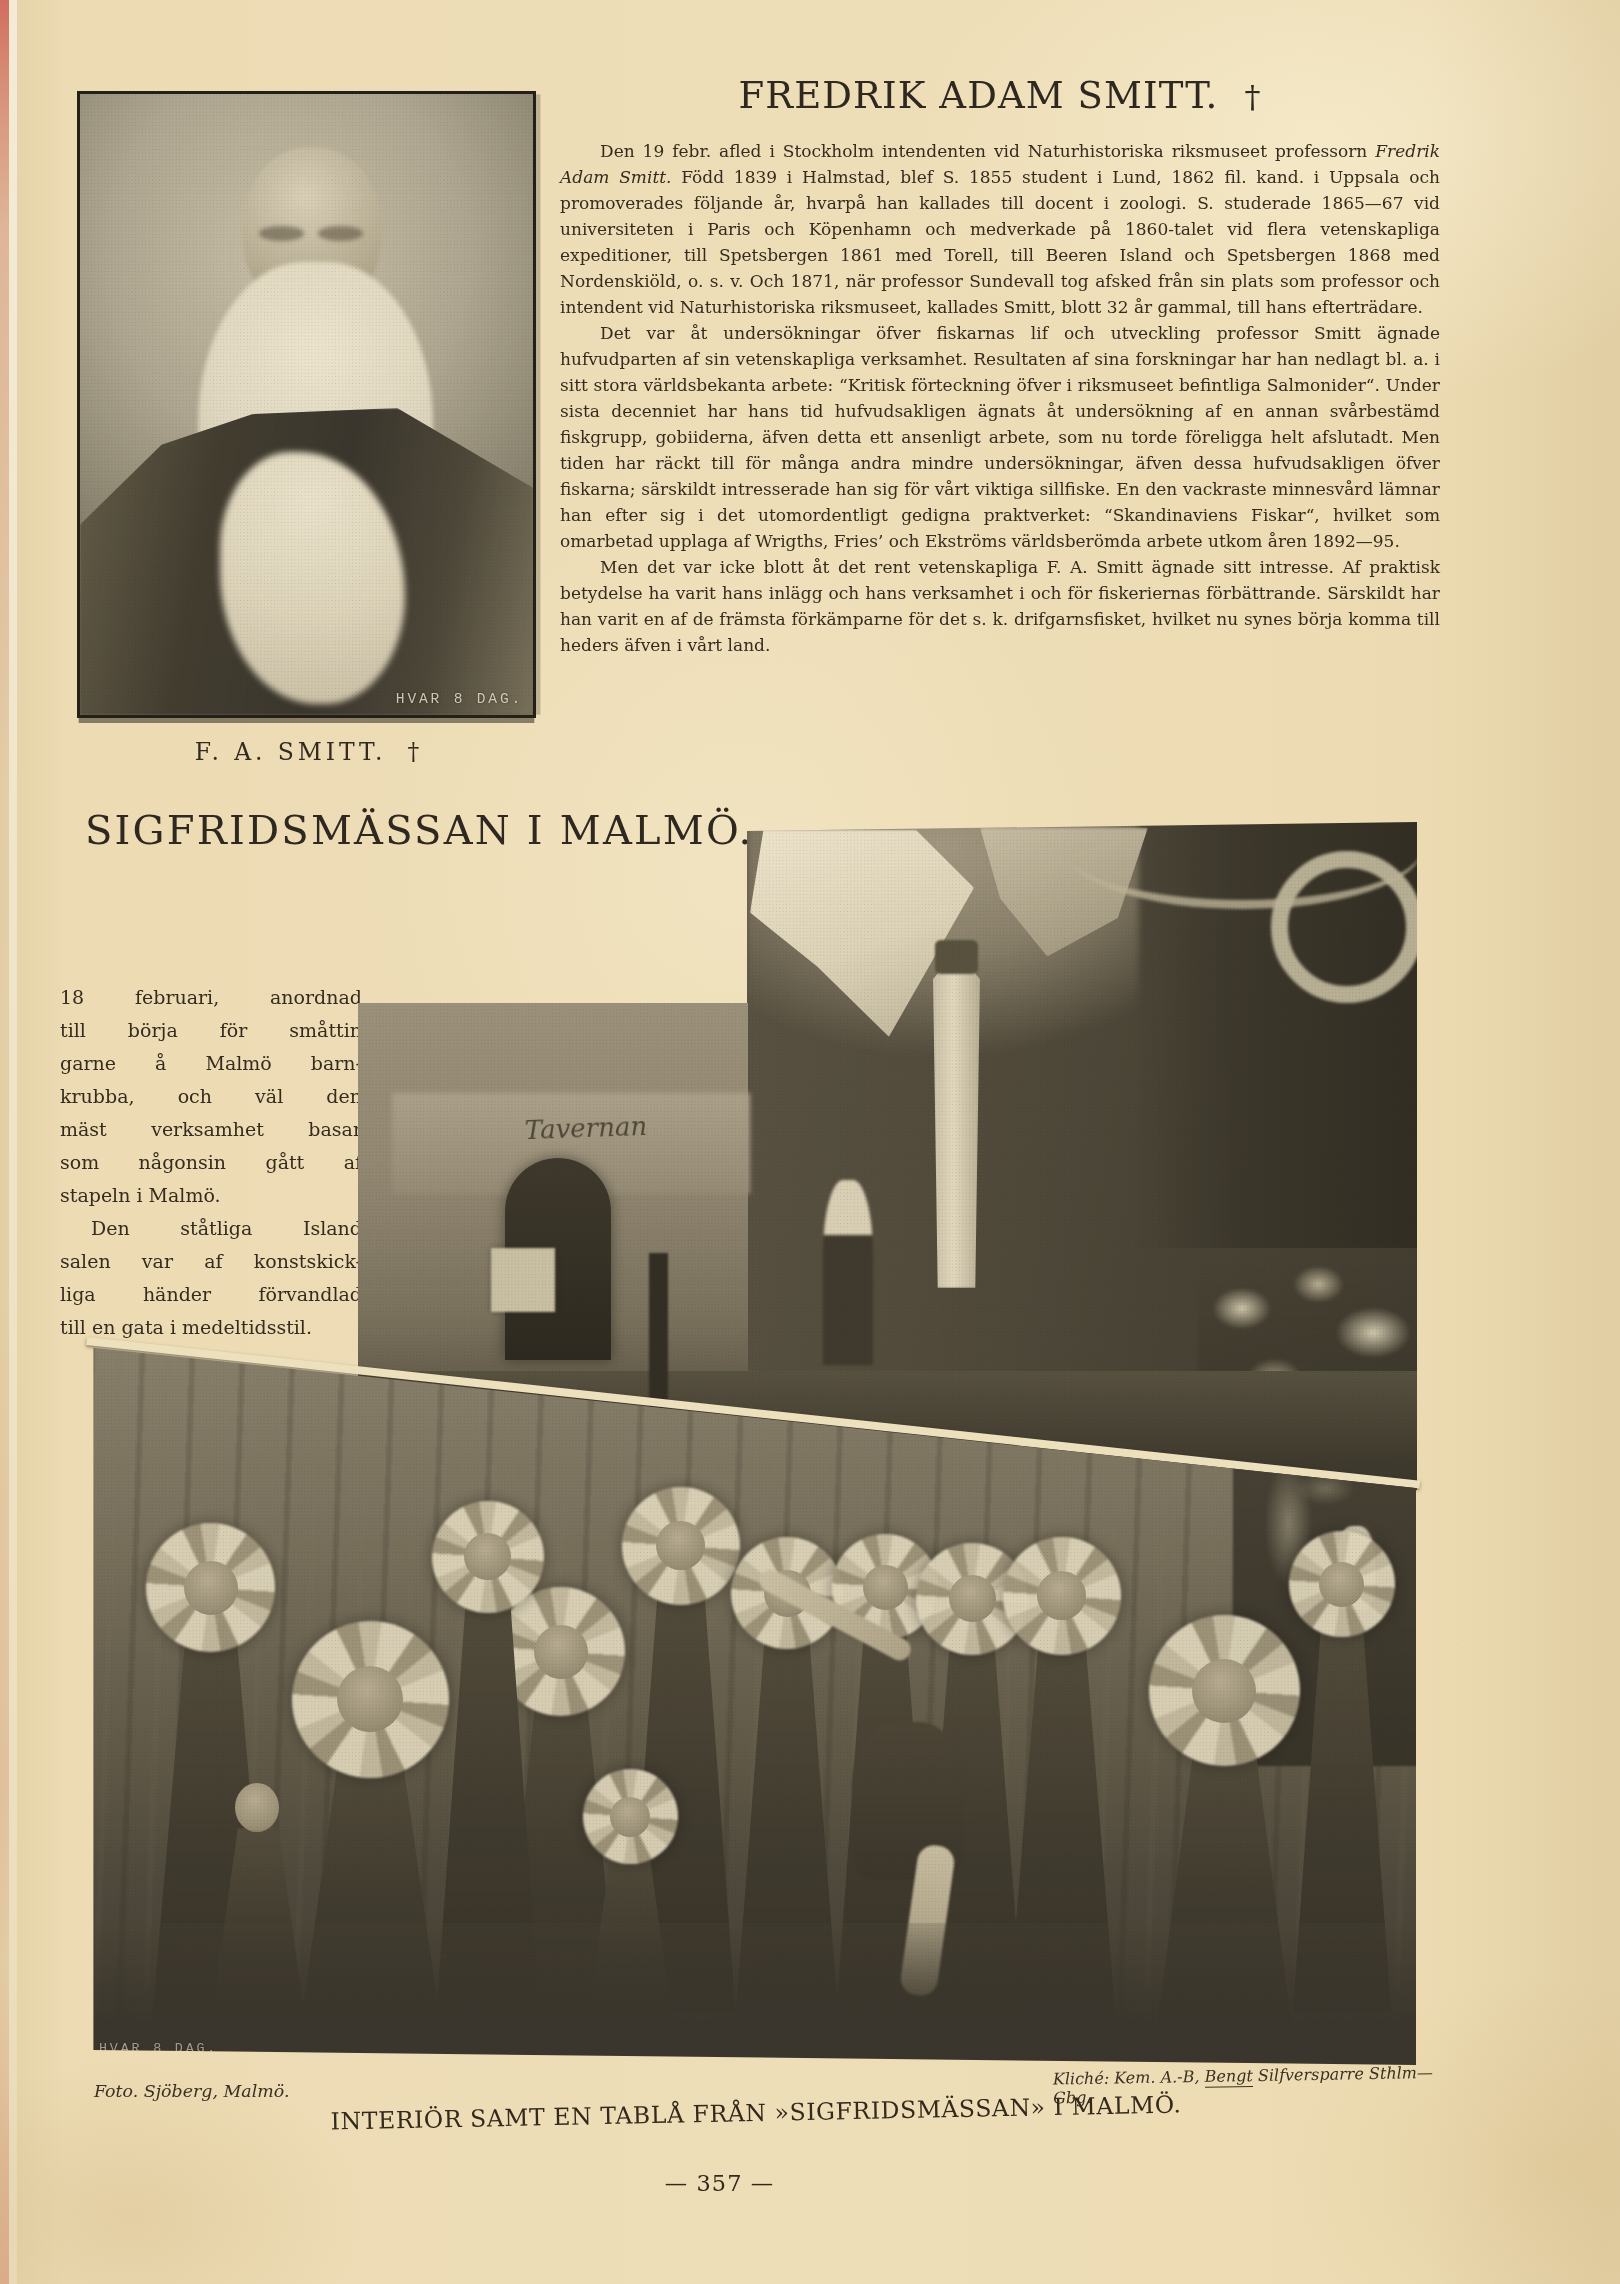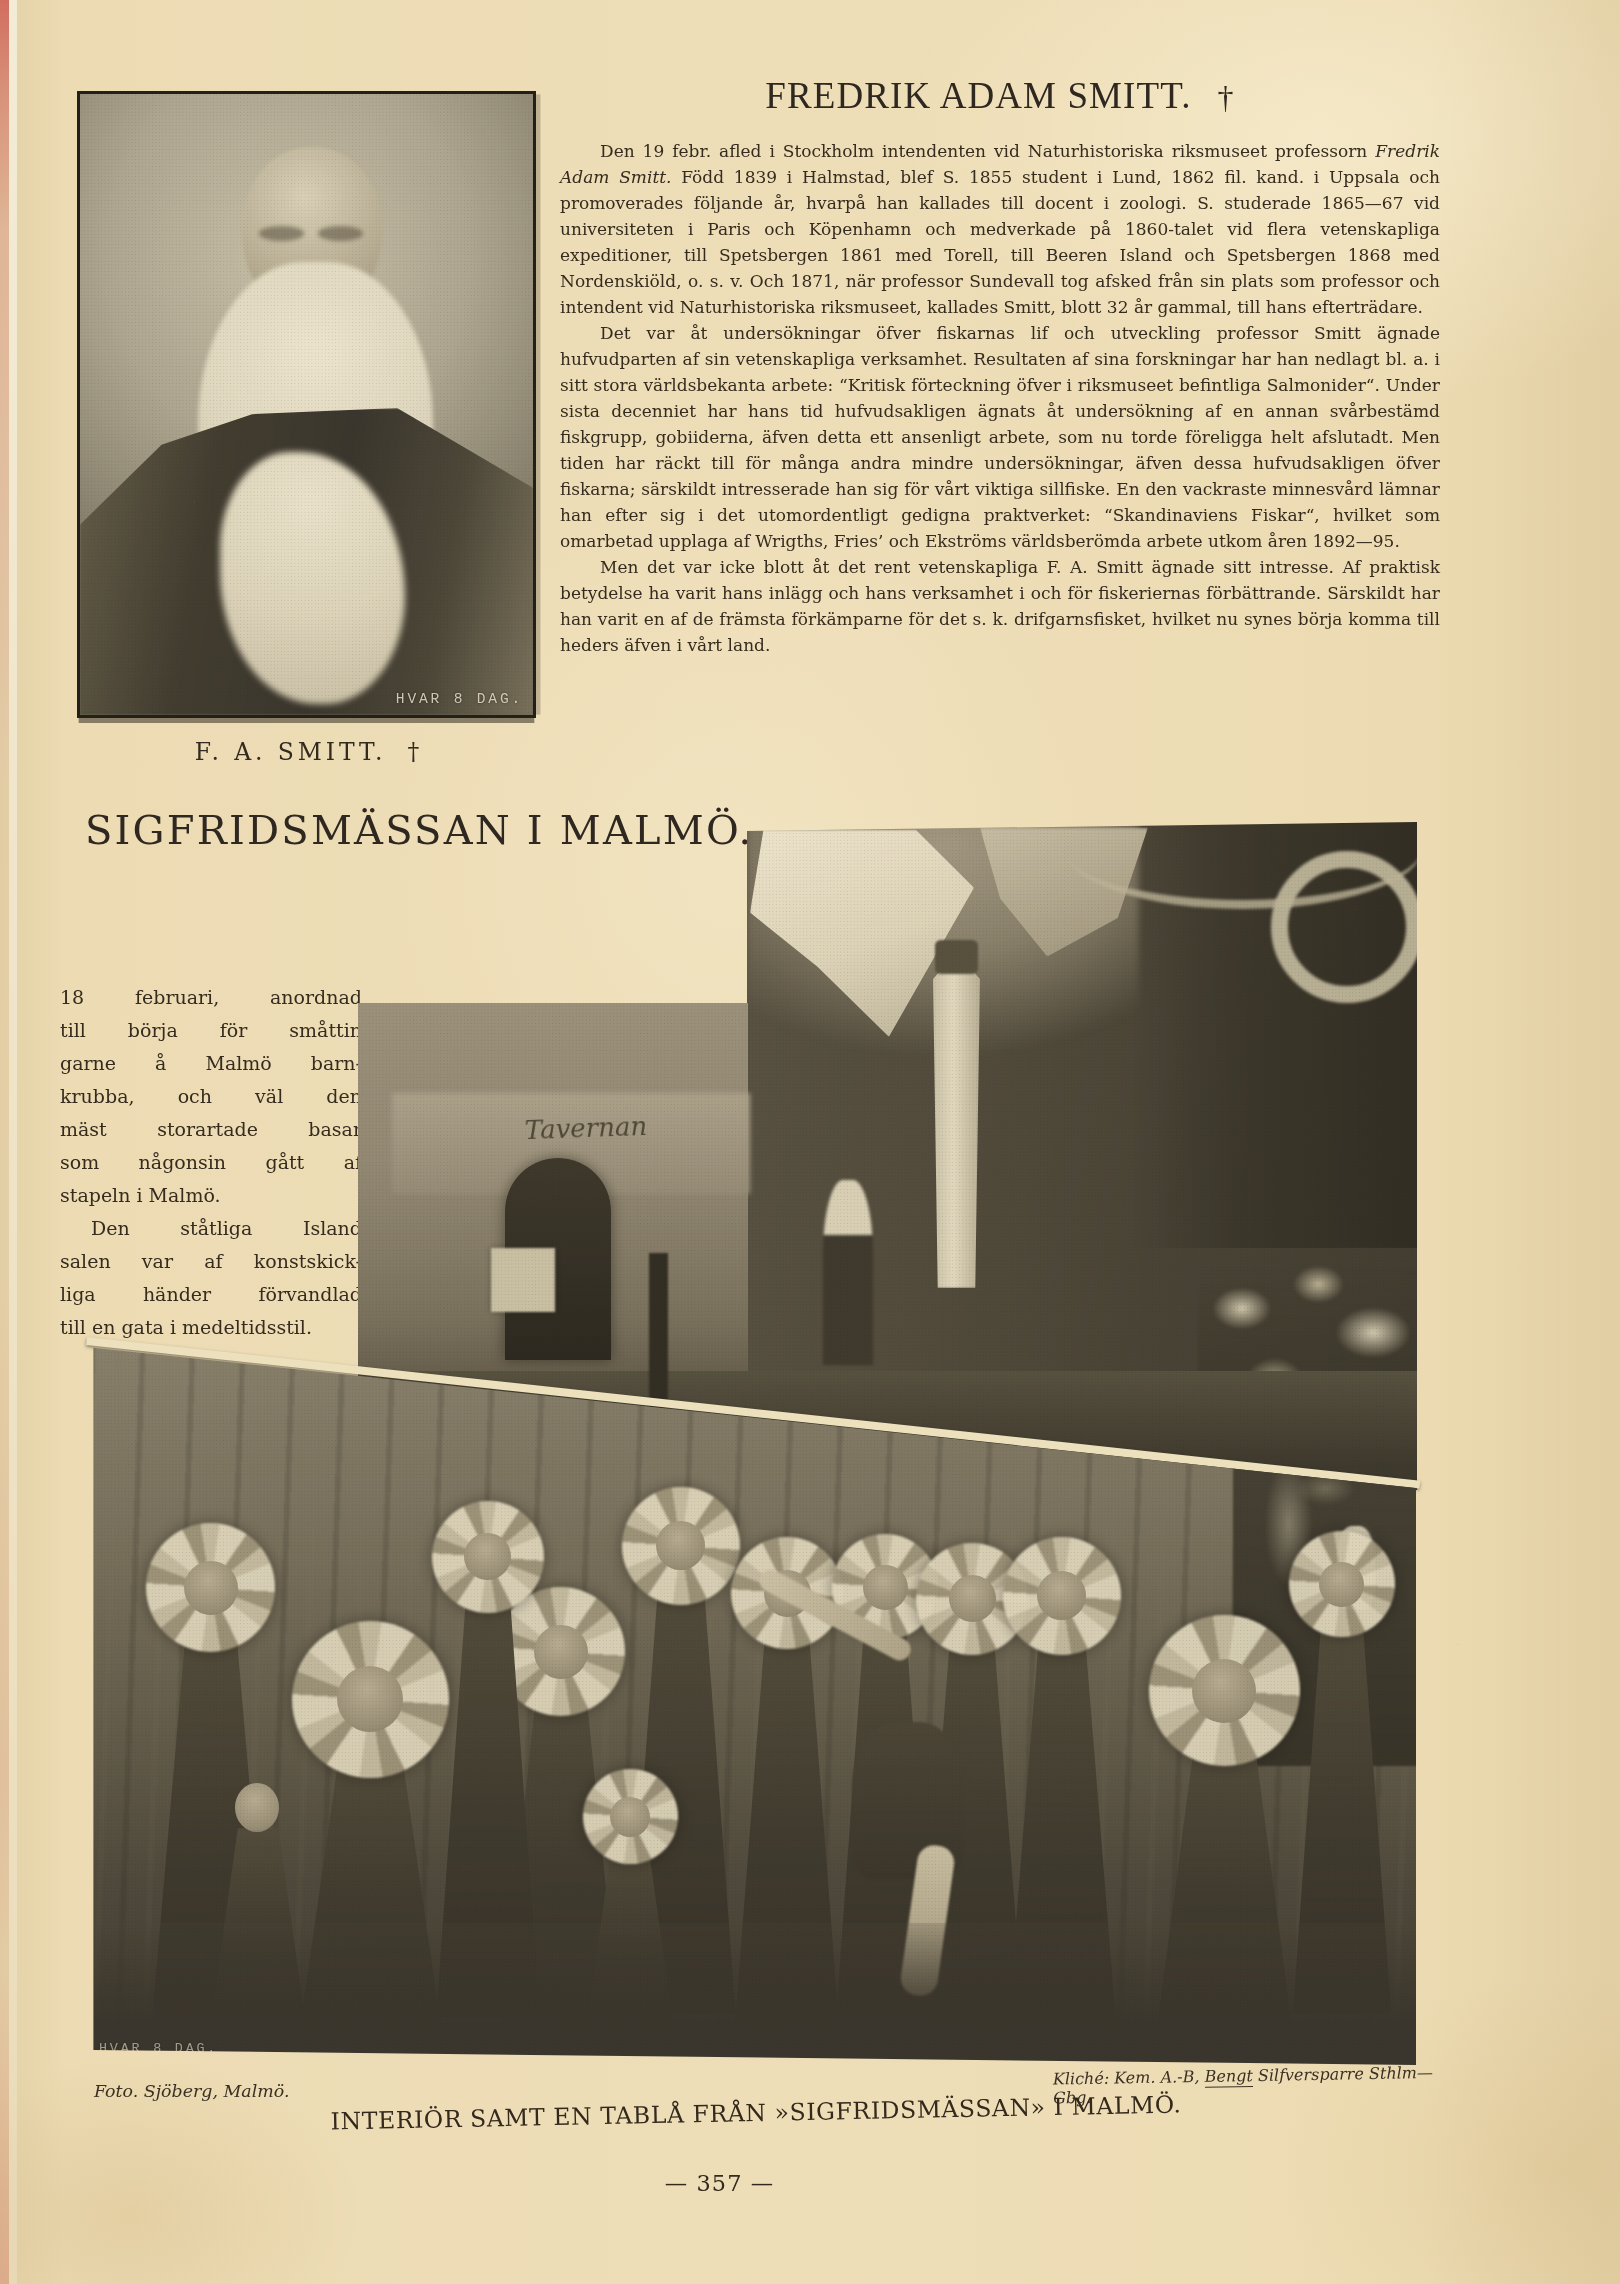--- a/index.html
+++ b/index.html
@@ -57,21 +57,21 @@
       background:linear-gradient(100deg, #55503f 0%, #2f2c24 28%, #262420 55%, #3a372d 78%, #6c6654 100%);
       clip-path:polygon(0 38%, 18% 12%, 38% 2%, 70% 0, 100% 26%, 100% 100%, 0 100%);filter:blur(1.1px);}
   .p-beard2{position:absolute;left:140px;top:358px;width:185px;height:252px;border-radius:40% 60% 45% 55%;
       background:radial-gradient(circle at 50% 20%, #ece6d2 0%, #ddd6c0 50%, #c4bda6 100%);filter:blur(3.4px);}
   .portrait-caption{position:absolute;left:77px;top:738px;width:460px;text-align:center;
       font-size:23.5px;letter-spacing:3.9px;color:#332b1f;}
   .portrait-caption .cross{margin-left:21px;letter-spacing:0;}
 
   
   .a1-title{position:absolute;left:560px;top:74px;width:880px;text-align:center;
-      font-size:37px;letter-spacing:1.1px;color:#2f2820;white-space:nowrap;font-family:Liberation Serif, serif;}
+      font-size:37px;letter-spacing:1.1px;color:#2f2820;white-space:nowrap;}
   .a1-title .cross{font-size:32px;margin-left:26px;}
   .a1-body{position:absolute;left:560px;top:138px;width:880px;font-size:17px;line-height:26px;
       text-align:justify;color:#352c1f;}
   .a1-body p{margin:0;text-indent:40px;}
   .a1-body .name{font-style:italic;}
 
   
   .a2-head{position:absolute;left:85px;top:807px;font-size:40px;letter-spacing:2.2px;color:#2f2820;white-space:nowrap;}
   .a2-intro{position:absolute;left:60px;top:870px;width:659px;font-size:24px;line-height:35px;
       text-align:justify;color:#352c1f;}
@@ -209,21 +209,21 @@
     <p>Det var åt undersökningar öfver fiskarnas lif och utveckling professor Smitt ägnade hufvudparten af sin vetenskapliga verksamhet.  Resultaten af sina forskningar har han nedlagt bl. a. i sitt stora världsbekanta arbete: “Kritisk förteckning öfver i riksmuseet befintliga Salmonider“.  Under sista decenniet har hans tid hufvudsakligen ägnats åt undersökning af en annan svårbestämd fiskgrupp, gobiiderna, äfven detta ett ansenligt arbete, som nu torde föreligga helt afslutadt.  Men tiden har räckt till för många andra mindre undersökningar, äfven dessa hufvudsakligen öfver fiskarna; särskildt intresserade han sig för vårt viktiga sillfiske.  En den vackraste minnesvård lämnar han efter sig i det utomordentligt gedigna praktverket: “Skandinaviens Fiskar“, hvilket som omarbetad upplaga af Wrigths, Fries’ och Ekströms världsberömda arbete utkom åren 1892—95.</p>
     <p>Men det var icke blott åt det rent vetenskapliga F. A. Smitt ägnade sitt intresse. Af praktisk betydelse ha varit hans inlägg och hans verksamhet i och för fiskeriernas förbättrande.  Särskildt har han varit en af de främsta förkämparne för det s. k. drifgarnsfisket, hvilket nu synes börja komma till heders äfven i vårt land.</p>
   </div>
 
   <div class="a2-head">SIGFRIDSMÄSSAN I MALMÖ.</div>
   <div class="a2-col">
     <div>18 februari, anordnad</div>
     <div>till börja för småttin</div>
     <div>garne å Malmö barn-</div>
     <div>krubba, och väl den</div>
-    <div>mäst storartade basar</div>
+    <div>mäst verksamhet basar</div>
     <div>som någonsin gått af</div>
     <div class="no-j">stapeln i Malmö.</div>
     <div class="ind">Den ståtliga Island</div>
     <div>salen var af konstskick-</div>
     <div>liga händer förvandlad</div>
     <div class="no-j">till en gata i medeltidsstil.</div>
   </div>
 
   <div class="photo photo-mid">
     <div class="m-skyline"></div>

